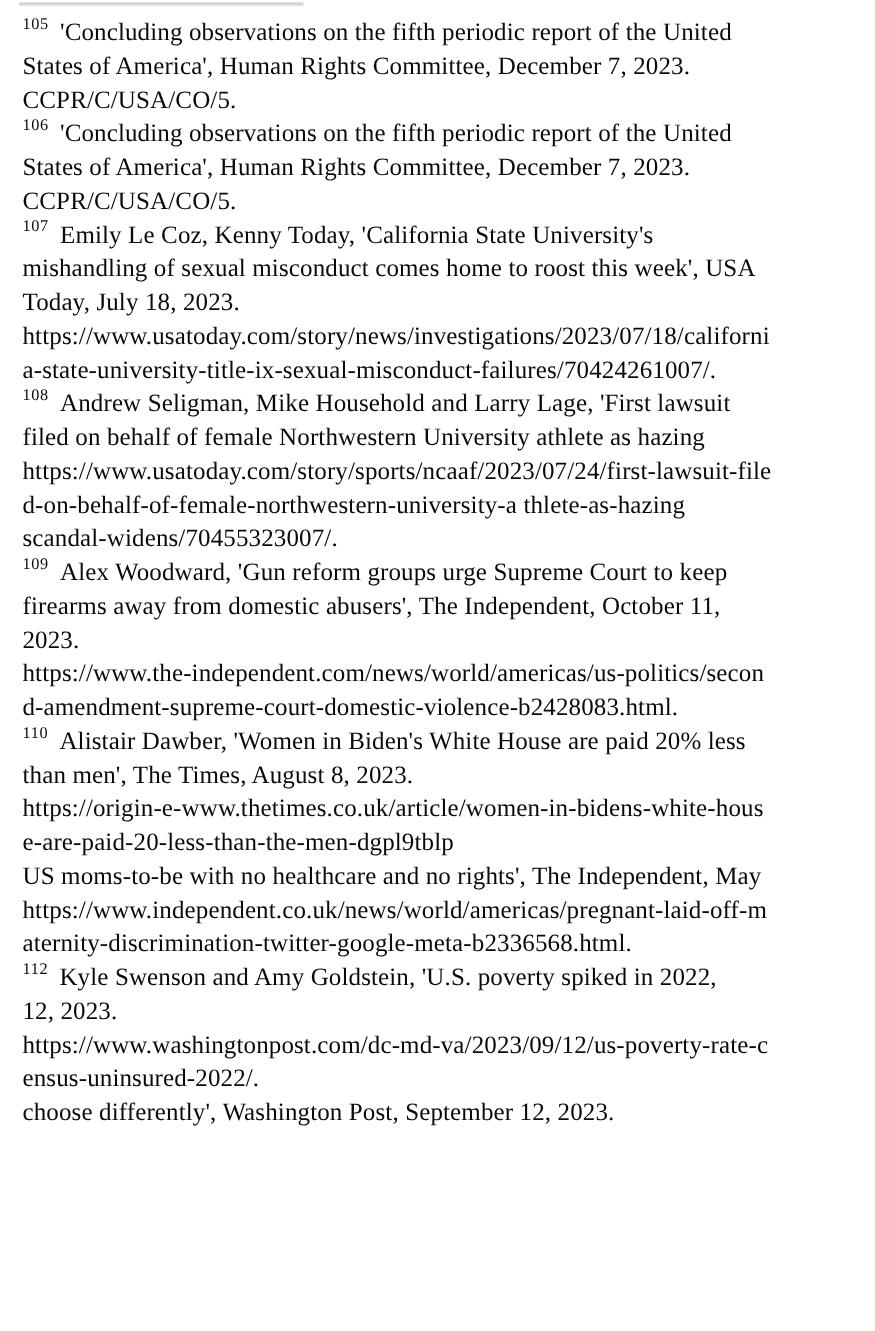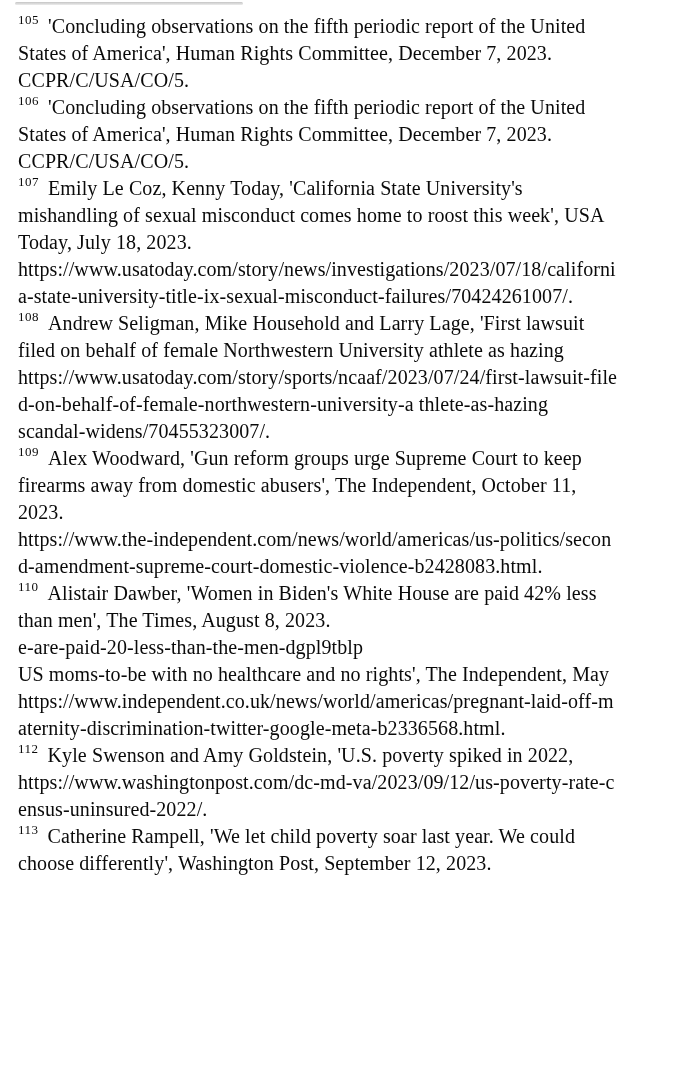--- a/index.html
+++ b/index.html
@@ -91,32 +91,33 @@
         <div class="fn-line"><span>scandal-widens/70455323007/.</span></div>
       </div>
       <div class="footnote">
         <div class="fn-line"><sup class="fn-num">109</sup><span>Alex Woodward, 'Gun reform groups urge Supreme Court to keep</span></div>
         <div class="fn-line"><span>firearms away from domestic abusers', The Independent, October 11,</span></div>
         <div class="fn-line"><span>2023.</span></div>
         <div class="fn-line"><span>https://www.the-independent.com/news/world/americas/us-politics/secon</span></div>
         <div class="fn-line"><span>d-amendment-supreme-court-domestic-violence-b2428083.html.</span></div>
       </div>
       <div class="footnote">
-        <div class="fn-line"><sup class="fn-num">110</sup><span>Alistair Dawber, 'Women in Biden's White House are paid 42% less</span></div>
+        <div class="fn-line"><sup class="fn-num">110</sup><span>Alistair Dawber, 'Women in Biden's White House are paid 20% less</span></div>
         <div class="fn-line"><span>than men', The Times, August 8, 2023.</span></div>
+        <div class="fn-line"><span>https://origin-e-www.thetimes.co.uk/article/women-in-bidens-white-hous</span></div>
         <div class="fn-line"><span>e-are-paid-20-less-than-the-men-dgpl9tblp</span></div>
       </div>
       <div class="footnote">
         <div class="fn-line"><span>US moms-to-be with no healthcare and no rights', The Independent, May</span></div>
         <div class="fn-line"><span>https://www.independent.co.uk/news/world/americas/pregnant-laid-off-m</span></div>
         <div class="fn-line"><span>aternity-discrimination-twitter-google-meta-b2336568.html.</span></div>
       </div>
       <div class="footnote">
         <div class="fn-line"><sup class="fn-num">112</sup><span>Kyle Swenson and Amy Goldstein, 'U.S. poverty spiked in 2022,</span></div>
+        <div class="fn-line"><span>12, 2023.</span></div>
         <div class="fn-line"><span>https://www.washingtonpost.com/dc-md-va/2023/09/12/us-poverty-rate-c</span></div>
         <div class="fn-line"><span>ensus-uninsured-2022/.</span></div>
       </div>
       <div class="footnote">
-        <div class="fn-line"><sup class="fn-num">113</sup><span>Catherine Rampell, 'We let child poverty soar last year. We could</span></div>
         <div class="fn-line"><span>choose differently', Washington Post, September 12, 2023.</span></div>
       </div>
     </div>
 </div>
 
 </body></html>

